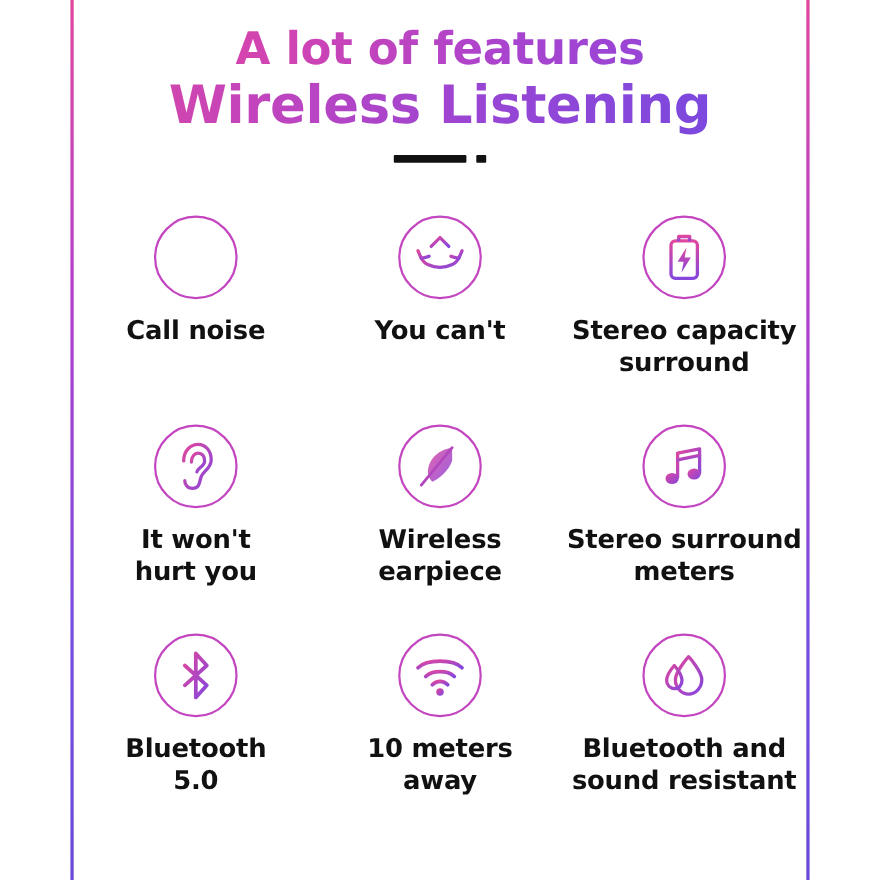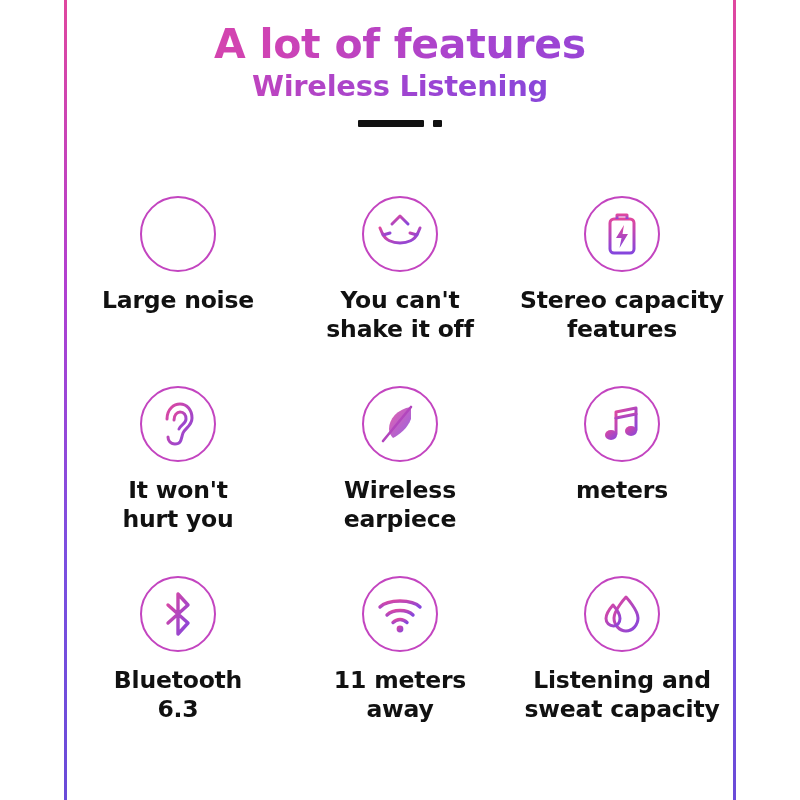--- a/index.html
+++ b/index.html
@@ -58,21 +58,21 @@
     background-clip: text;
     color: transparent;
     display: block;
   }
   .headline .line2 {
     background: linear-gradient(90deg, #e0479e 0%, #c244bd 25%, #9a45d4 55%, #6f4ae2 100%);
     -webkit-background-clip: text;
     background-clip: text;
     color: transparent;
     display: block;
-    font-size: 29px;
+    font-size: 48px;
     margin-top: 2px;
   }
 
   .divider {
     display: flex;
     align-items: center;
     justify-content: center;
     gap: 9px;
     margin-top: 16px;
     height: 10px;
@@ -162,21 +162,21 @@
               <line x1="5" y1="16" x2="5" y2="24"></line>
               <line x1="12" y1="9" x2="12" y2="31"></line>
               <line x1="19" y1="4" x2="19" y2="36"></line>
               <line x1="26" y1="11" x2="26" y2="29"></line>
               <line x1="33" y1="6" x2="33" y2="34"></line>
               <line x1="40" y1="14" x2="40" y2="26"></line>
             </g>
           </svg>
         </div>
         <div class="caption">
-          <div>Large noise</div>
+          <div>Call noise</div>
         </div>
       </div>
 
       <div class="cell">
         <div class="icon-circle">
           <svg width="46" height="44" viewBox="0 0 46 44">
             <defs>
               <linearGradient id="g2" x1="0" y1="0" x2="1" y2="1">
                 <stop offset="0%" stop-color="#e0479e"></stop>
                   <stop offset="100%" stop-color="#8546dd"></stop>
@@ -186,21 +186,20 @@
               <path d="M23 4 L23 26"></path>
               <path d="M15 12 L23 4 L31 12"></path>
               <path d="M6 22 C10 34 36 34 40 22"></path>
               <path d="M3 16 L6 23 L13 21"></path>
               <path d="M43 16 L40 23 L33 21"></path>
             </g>
           </svg>
         </div>
         <div class="caption">
           <div>You can't</div>
-          <div>shake it off</div>
         </div>
       </div>
 
       <div class="cell">
         <div class="icon-circle">
           <svg width="38" height="46" viewBox="0 0 38 46">
             <defs>
               <linearGradient id="g3" x1="0" y1="0" x2="0" y2="1">
                 <stop offset="0%" stop-color="#e0479e"></stop>
                   <stop offset="100%" stop-color="#8546dd"></stop>
@@ -208,21 +207,21 @@
             </defs>
             <g fill="none" stroke="url(#g3)" stroke-width="3" stroke-linejoin="round">
               <rect x="7" y="8" width="24" height="34" rx="4"></rect>
               <path d="M14 8 L14 4 L24 4 L24 8"></path>
             </g>
             <path d="M21 14 L13 27 L18.5 27 L16.5 37 L25 23 L19.5 23 Z" fill="url(#g3)"></path>
           </svg>
         </div>
         <div class="caption">
           <div>Stereo capacity</div>
-          <div>features</div>
+          <div>surround</div>
         </div>
       </div>
 
       <div class="cell">
         <div class="icon-circle">
           <svg width="40" height="46" viewBox="0 0 40 46">
             <defs>
               <linearGradient id="g4" x1="0" y1="0" x2="1" y2="1">
                 <stop offset="0%" stop-color="#e0479e"></stop>
                   <stop offset="100%" stop-color="#8546dd"></stop>
@@ -272,41 +271,42 @@
             </defs>
             <g fill="none" stroke="url(#g6)" stroke-width="3" stroke-linecap="round" stroke-linejoin="round">
               <path d="M16 32 L16 10 L36 6 L36 28"></path>
               <path d="M16 16 L36 12"></path>
             </g>
             <ellipse cx="11" cy="33" rx="6" ry="5" fill="url(#g6)"></ellipse>
             <ellipse cx="31" cy="29" rx="6" ry="5" fill="url(#g6)"></ellipse>
           </svg>
         </div>
         <div class="caption">
+          <div>Stereo surround</div>
           <div>meters</div>
         </div>
       </div>
 
       <div class="cell">
         <div class="icon-circle">
           <svg width="34" height="48" viewBox="0 0 34 48">
             <defs>
               <linearGradient id="g7" x1="0" y1="0" x2="1" y2="1">
                 <stop offset="0%" stop-color="#e0479e"></stop>
                   <stop offset="100%" stop-color="#8546dd"></stop>
               </linearGradient>
             </defs>
             <g fill="none" stroke="url(#g7)" stroke-width="3.4" stroke-linecap="round" stroke-linejoin="round">
               <path d="M17 4 L17 44 L27 33 L7 15 M7 33 L27 15 L17 4"></path>
             </g>
           </svg>
         </div>
         <div class="caption">
           <div>Bluetooth</div>
-          <div>6.3</div>
+          <div>5.0</div>
         </div>
       </div>
 
       <div class="cell">
         <div class="icon-circle">
           <svg width="48" height="40" viewBox="0 0 48 40">
             <defs>
               <linearGradient id="g8" x1="0" y1="0" x2="1" y2="1">
                 <stop offset="0%" stop-color="#e0479e"></stop>
                   <stop offset="100%" stop-color="#8546dd"></stop>
@@ -314,41 +314,41 @@
             </defs>
             <g fill="none" stroke="url(#g8)" stroke-width="3.4" stroke-linecap="round">
               <path d="M4 13 C12 5 36 5 44 13"></path>
               <path d="M11 21 C17 15 31 15 37 21"></path>
               <path d="M17 28.5 C21 24.5 27 24.5 31 28.5"></path>
             </g>
             <circle cx="24" cy="35" r="3.4" fill="url(#g8)"></circle>
           </svg>
         </div>
         <div class="caption">
-          <div>11 meters</div>
+          <div>10 meters</div>
           <div>away</div>
         </div>
       </div>
 
       <div class="cell">
         <div class="icon-circle">
           <svg width="44" height="46" viewBox="0 0 44 46">
             <defs>
               <linearGradient id="g9" x1="0" y1="0" x2="1" y2="1">
                 <stop offset="0%" stop-color="#e0479e"></stop>
                   <stop offset="100%" stop-color="#8546dd"></stop>
               </linearGradient>
             </defs>
             <g fill="none" stroke="url(#g9)" stroke-width="3" stroke-linecap="round" stroke-linejoin="round">
               <path d="M26 6 C26 6 38 19 38 27 C38 34 32.5 40 26 40 C19.5 40 14 34 14 27 C14 19 26 6 26 6 Z"></path>
               <path d="M13 14 C13 14 20 22 20 27.5 C20 32 17 35 13.5 35 C9.5 35 6 32 6 27.5 C6 22 13 14 13 14 Z"></path>
             </g>
           </svg>
         </div>
         <div class="caption">
-          <div>Listening and</div>
-          <div>sweat capacity</div>
+          <div>Bluetooth and</div>
+          <div>sound resistant</div>
         </div>
       </div>
 
     </div>
   </div>
 </div>
 
 </body></html>

